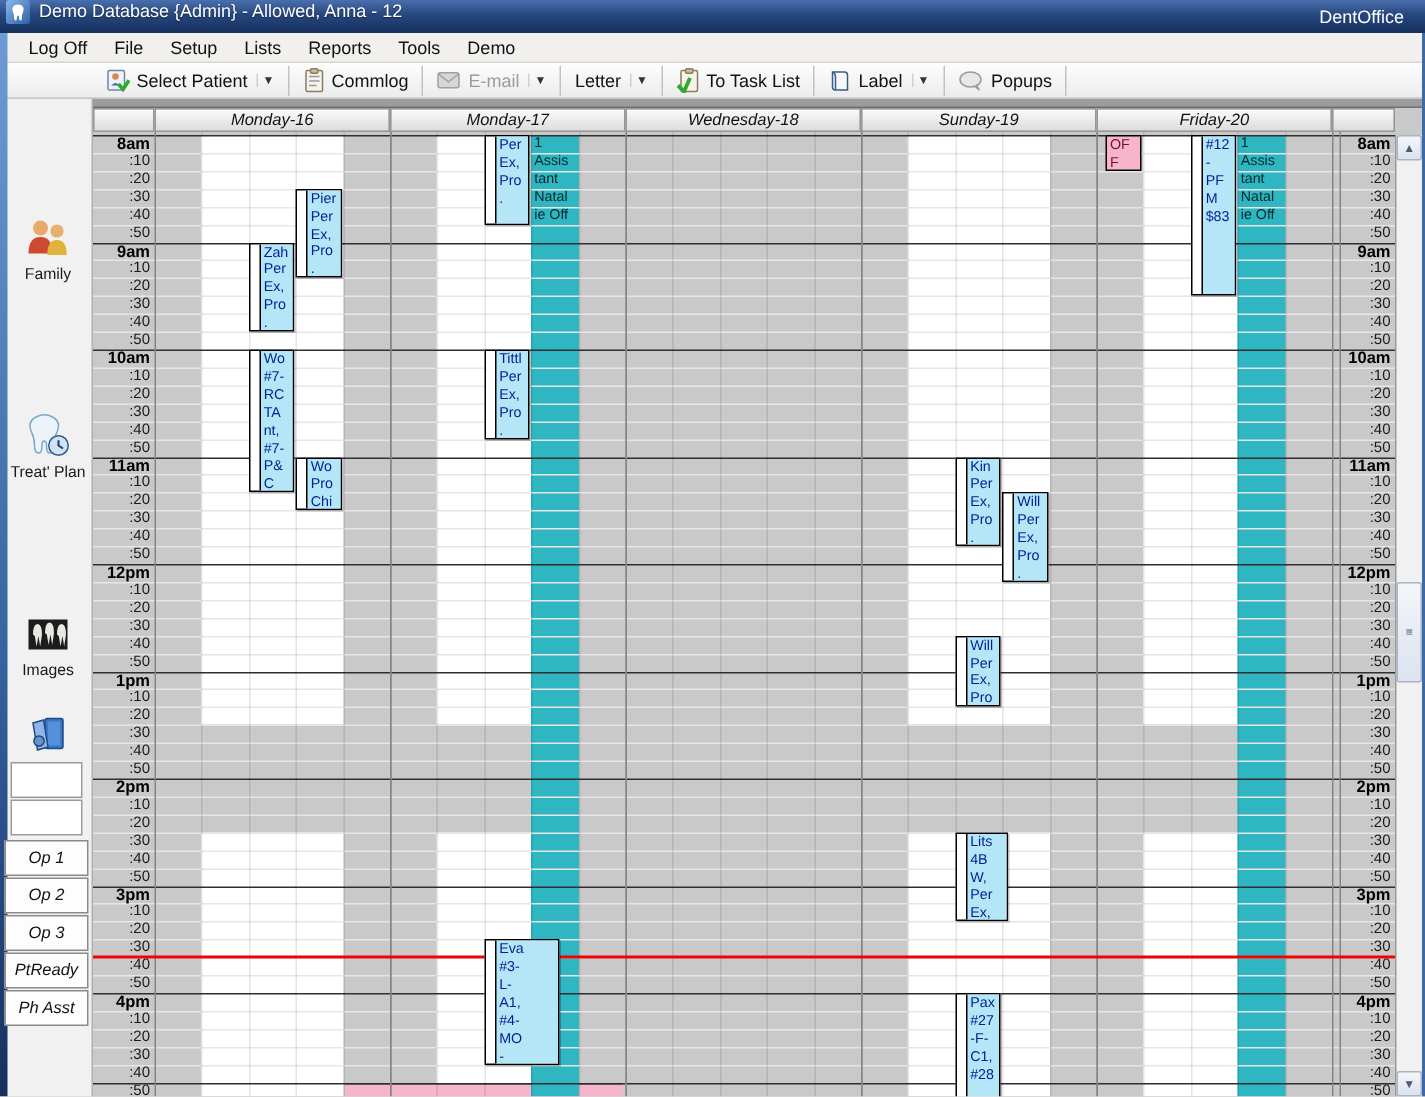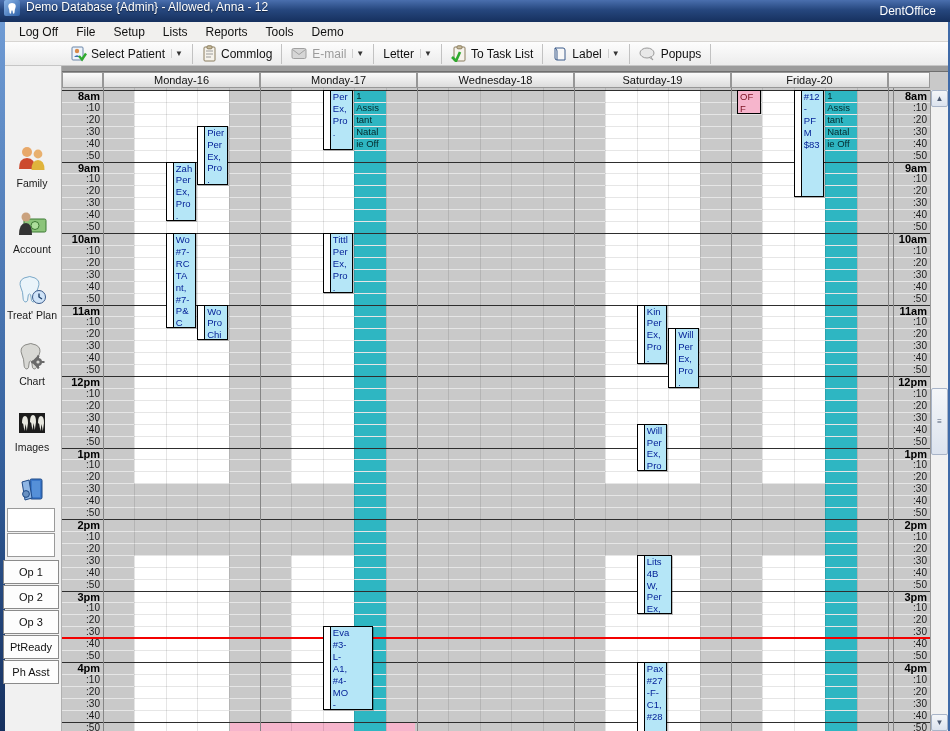--- a/index.html
+++ b/index.html
@@ -30,24 +30,24 @@
   #topstrip{left:62px;top:66px;width:888px;height:6px;background:#9c9c9c;border-bottom:1px solid #6f6f6f;box-sizing:border-box;}
   
   #sidebar{left:0;top:66px;width:62px;height:665px;background:#f1f1f1;border-right:1px solid #b0b0b0;box-sizing:border-box;}
   #blueedge{left:0;top:22px;width:5px;height:709px;background:linear-gradient(#6f9bd4,#35619e 60%,#16305e);}
   .module{position:absolute;left:5px;width:54px;height:64px;display:flex;flex-direction:column;
     align-items:center;justify-content:center;font-size:10.5px;color:#1a1a1a;}
   .module.selected{background:#fff;border:2px solid #6f9bd0;border-radius:5px;box-sizing:border-box;}
   .module .micon{width:32px;height:32px;margin-bottom:2px;}
   .slotbox{position:absolute;left:7px;width:48px;height:24px;background:#fff;border:1px solid #9a9a9a;box-sizing:border-box;}
   .opbtn{position:absolute;left:3px;width:56px;height:24px;background:#fdfdfd;border:1px solid #8a8a8a;
-    box-sizing:border-box;display:flex;align-items:center;justify-content:center;font-size:11px;color:#111;}
+    box-sizing:border-box;display:flex;align-items:center;justify-content:center;font-size:11px;color:#111;font-style:italic;}
   
   .dayhead{top:72px;height:16px;background:linear-gradient(#fbfbfb,#dcdcdc);border:1px solid #979797;
-    box-sizing:border-box;font-size:11px;color:#111;display:flex;align-items:center;justify-content:center;}
+    box-sizing:border-box;font-size:11px;color:#111;display:flex;align-items:center;justify-content:center;font-style:italic;}
   
   #schedbody{left:62px;top:88px;width:888px;height:643px;overflow:hidden;background:#c9c9c9;}
   .appt{position:absolute;border:1px solid #000;background:#fff;box-sizing:border-box;box-shadow:1px 1px 0 rgba(0,0,0,.25);}
   .appt .bodytxt{position:absolute;left:6px;top:0;right:0;bottom:0;border-left:1px solid #000;
      padding:0 0 0 2px;overflow:hidden;white-space:pre-line;}
   .timelabel{position:absolute;text-align:right;color:#000;}
   
   .sb{box-sizing:border-box;border:1px solid #a8b4c8;background:linear-gradient(#f4f6f9,#dce3ee);
       display:flex;align-items:center;justify-content:center;font-size:8px;color:#4c5a72;border-radius:2px;}
   #sbtrack{left:930px;top:90px;width:18px;height:641px;background:#f1f1f1;border-left:1px solid #9a9a9a;box-sizing:border-box;}
@@ -152,56 +152,29 @@
     <span class="micon">
       <svg width="32" height="32" viewBox="0 0 32 32">
           <circle cx="11" cy="9" r="5" fill="#e8a96a"></circle>
           <path d="M3 26 Q3 15 11 15 Q19 15 19 26 Z" fill="#cc4a2e"></path>
           <circle cx="22" cy="11" r="4.4" fill="#e8b06e"></circle>
           <path d="M15.5 27 Q15.5 17 22 17 Q28.5 17 28.5 27 Z" fill="#e0b43c"></path>
         </svg>
     </span>
     <span>Family</span>
   </div>
-  <div class="module abs" style="top:200px;">
-    <span class="micon">
-      <svg width="32" height="32" viewBox="0 0 32 32">
-          <rect x="8" y="10" width="22" height="13" rx="1.5" fill="#8cc47a" stroke="#3d7a34"></rect>
-          <circle cx="19" cy="16.5" r="4" fill="#aede9c" stroke="#3d7a34"></circle>
-          <circle cx="10" cy="8" r="4.5" fill="#caa27e"></circle>
-          <path d="M3 26 Q3 14 10 14 Q16 14 16 26 Z" fill="#333"></path>
-        </svg>
-    </span>
-    <span>Account</span>
-  </div>
   <div class="module abs" style="top:266px;">
     <span class="micon">
       <svg width="32" height="32" viewBox="0 0 32 32">
           <path d="M8 3 Q14 0 19 3 Q25 6 22 13 Q20 17 20 22 Q20 27 17 27 Q15 27 15 22 Q15 19 13.5 19 Q12 19 12 22 Q12 27 10 27 Q7 27 7 22 Q7 17 5 13 Q2 6 8 3" fill="#eaf4fa" stroke="#7aa8c8"></path>
           <circle cx="23" cy="22" r="6.5" fill="#cfe3f7" stroke="#3a5a8a"></circle>
           <path d="M23 18.5 L23 22 L26 24" stroke="#20406a" stroke-width="1.4" fill="none"></path>
         </svg>
     </span>
     <span>Treat' Plan</span>
-  </div>
-  <div class="module abs" style="top:332px;">
-    <span class="micon">
-      <svg width="32" height="32" viewBox="0 0 32 32">
-          <path d="M9 4 Q15 1 20 4 Q26 7 23 14 Q21 18 21 23 Q21 28 18 28 Q16 28 16 23 Q16 20 14.5 20 Q13 20 13 23 Q13 28 11 28 Q8 28 8 23 Q8 18 6 14 Q3 7 9 4" fill="#d8d8d4" stroke="#8a8a86"></path>
-          <g fill="#6a6a6a">
-            <circle cx="22" cy="21" r="4"></circle>
-            <rect x="21" y="14.5" width="2" height="13"></rect>
-            <rect x="15.5" y="20" width="13" height="2"></rect>
-            <rect x="17.3" y="16" width="2" height="10" transform="rotate(45 22 21)"></rect>
-            <rect x="17.3" y="16" width="2" height="10" transform="rotate(-45 22 21)"></rect>
-          </g>
-          <circle cx="22" cy="21" r="1.6" fill="#d8d8d4"></circle>
-        </svg>
-    </span>
-    <span>Chart</span>
   </div>
   <div class="module abs" style="top:398px;">
     <span class="micon">
       <svg width="32" height="32" viewBox="0 0 32 32">
           <rect x="3" y="6" width="26" height="20" fill="#1c1c1c"></rect>
           <g fill="#e8e8e0">
             <path d="M6 16 Q6 9 9 9 Q12 9 12 16 L10.8 24 L9.6 17 L8.4 24 L7.2 17 Z"></path>
             <path d="M14 15 Q14 8 17 8 Q20 8 20 15 L18.8 23 L17.6 16 L16.4 23 L15.2 16 Z"></path>
             <path d="M22 16 Q22 9 25 9 Q28 9 28 16 L26.8 24 L25.6 17 L24.4 24 L23.2 17 Z"></path>
           </g>
@@ -236,21 +209,21 @@
       <span>PtReady</span>
     </div>
   <div class="opbtn abs" style="top:660px;">
       <span>Ph Asst</span>
     </div>
 
   <div class="dayhead abs" style="left:62px;width:41px;"></div>
   <div class="dayhead abs" style="left:103px;width:157px;">Monday-16</div>
   <div class="dayhead abs" style="left:260px;width:157px;">Monday-17</div>
   <div class="dayhead abs" style="left:417px;width:157px;">Wednesday-18</div>
-  <div class="dayhead abs" style="left:574px;width:157px;">Saturday-19</div>
+  <div class="dayhead abs" style="left:574px;width:157px;">Sunday-19</div>
   <div class="dayhead abs" style="left:731px;width:157px;">Friday-20</div>
   <div class="dayhead abs" style="left:888px;width:42px;"></div>
 
   <div id="schedbody" class="abs">
       <div style="position: absolute; left: 72.4px; top: 2px; width: 94.2px; height: 641px; background: rgb(255, 255, 255);"></div>
       <div style="position: absolute; left: 229.4px; top: 2px; width: 62.8px; height: 641px; background: rgb(255, 255, 255);"></div>
       <div style="position: absolute; left: 543.4px; top: 2px; width: 94.2px; height: 641px; background: rgb(255, 255, 255);"></div>
       <div style="position: absolute; left: 700.4px; top: 2px; width: 62.8px; height: 641px; background: rgb(255, 255, 255);"></div>
       <div style="position: absolute; left: 41px; top: 395.25px; width: 785px; height: 71.5px; background: rgb(201, 201, 201);"></div>
       <div style="position: absolute; left: 168px; top: 633.583px; width: 185px; height: 9.41667px; background: rgb(246, 181, 204); border-top: 1px solid rgb(58, 58, 58);"></div>

